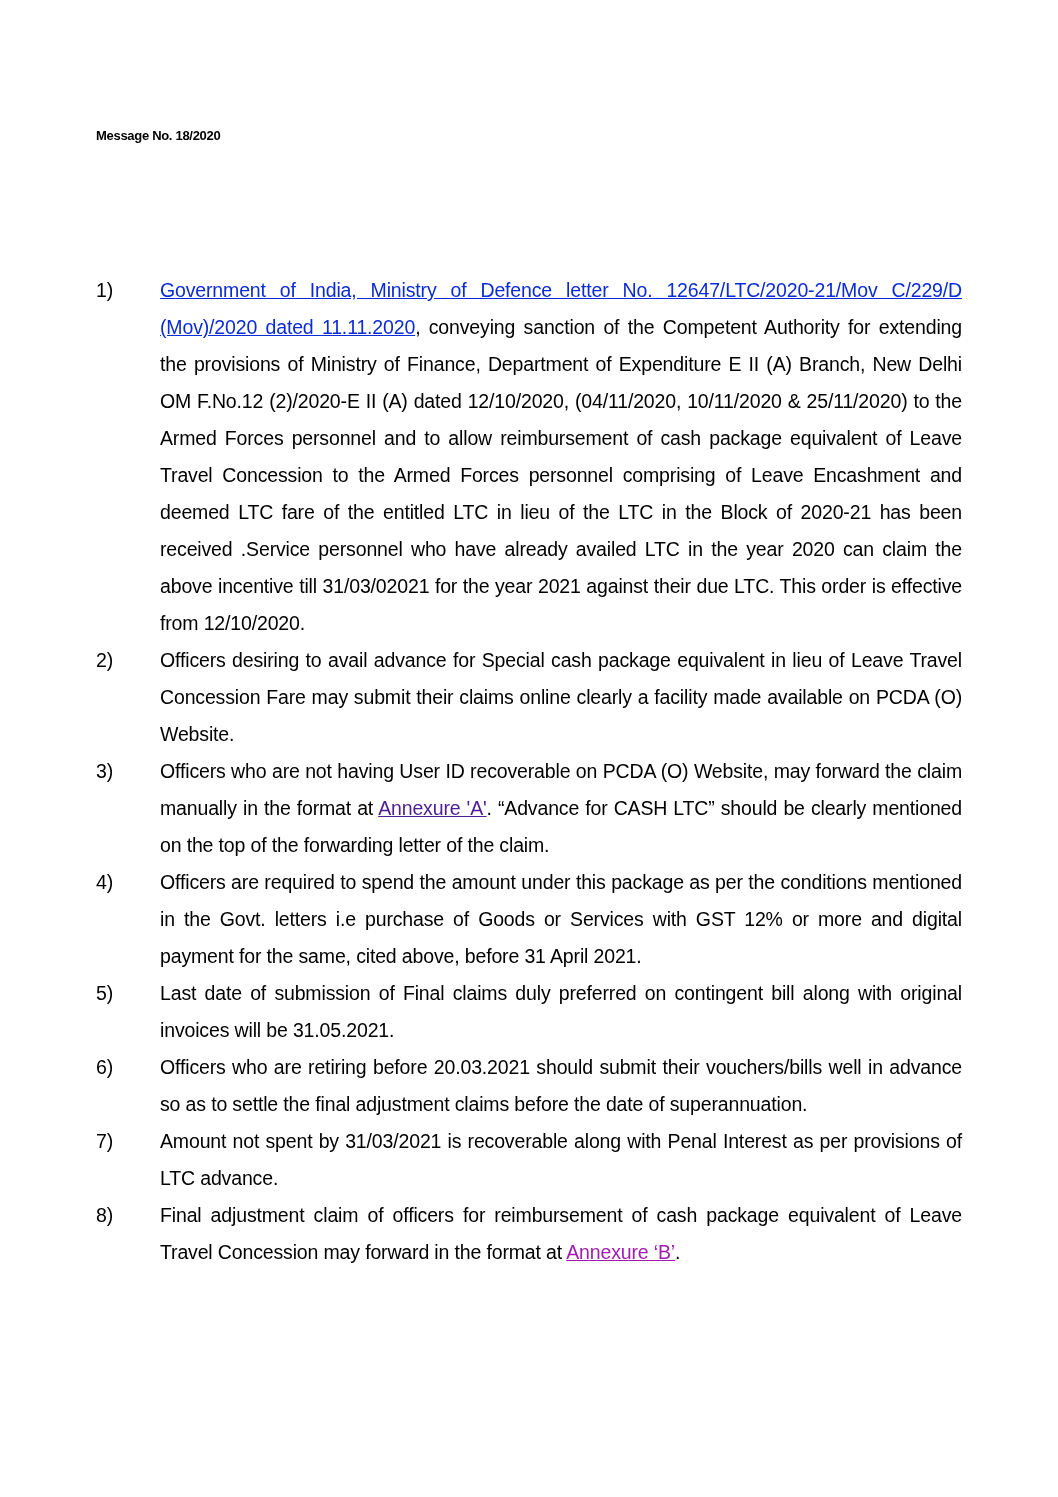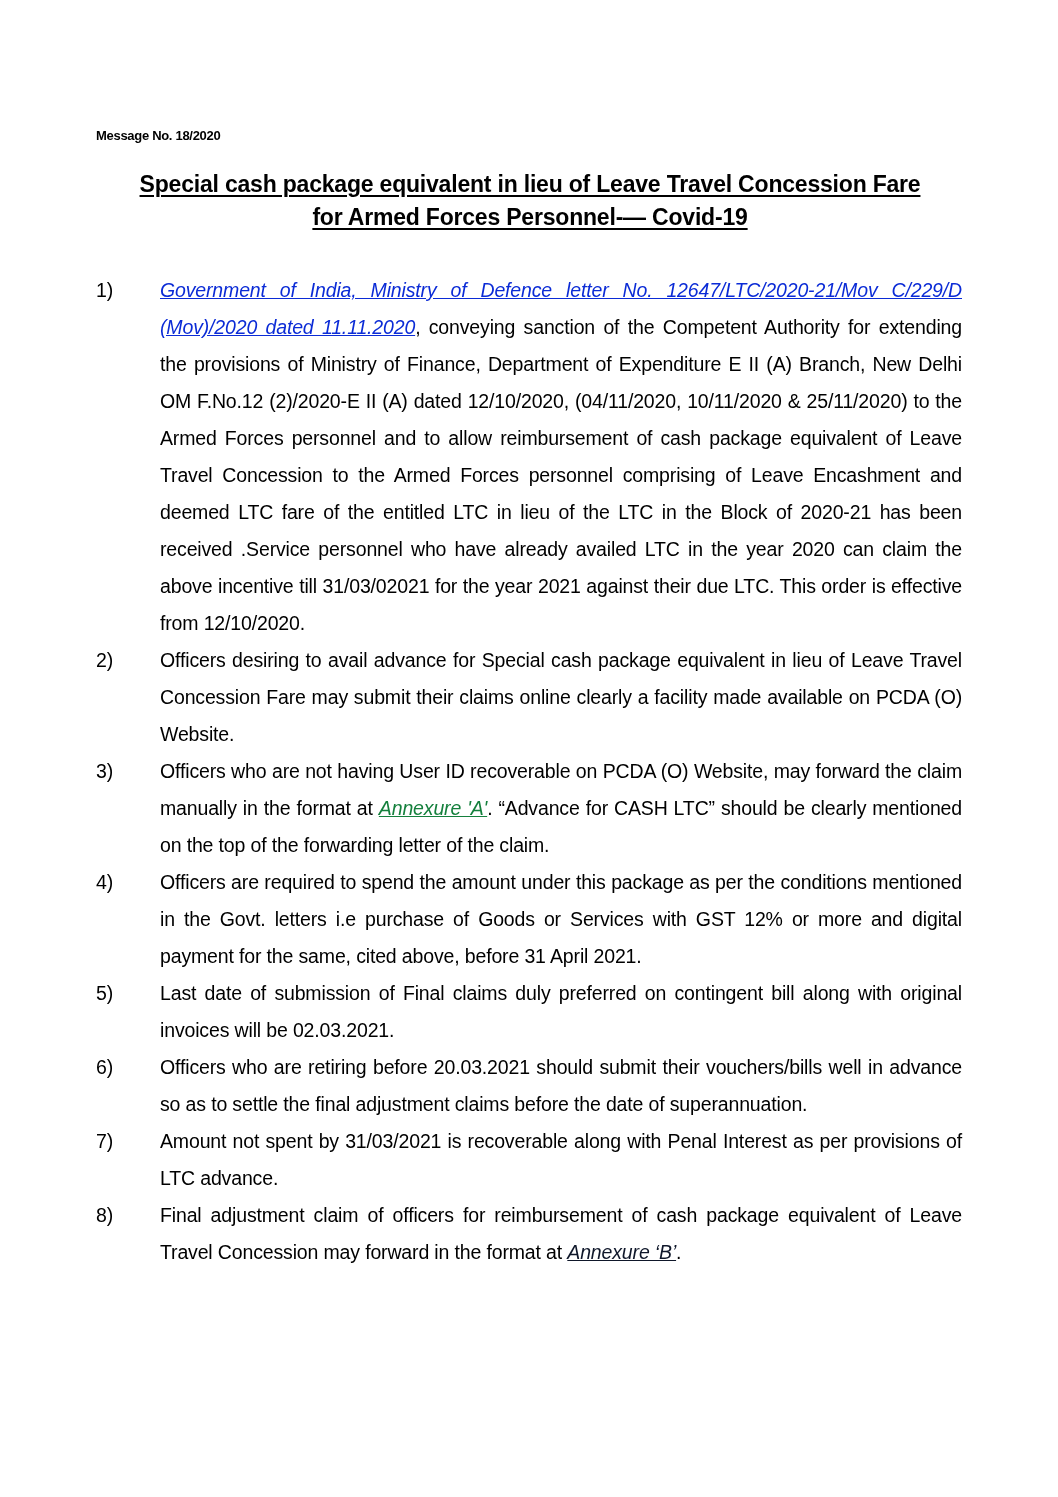--- a/index.html
+++ b/index.html
@@ -64,71 +64,66 @@
     }
     .item-text {
       flex: 1 1 auto;
       text-align: justify;
       letter-spacing: -0.15px;
     }
     .link {
       color: #0b2bd6;
       text-decoration: underline;
       cursor: pointer;
-      font-style: italic;
     }
   </style>
 </head>
 <body>
 
 <div class="page">
 
   <div class="msg-no">Message No. 18/2020</div>
 
-  <div class="title">
-    <span>Special cash package equivalent in lieu of Leave Travel Concession Fare</span><br>
-    <span>for Armed Forces Personnel-— Covid-19</span>
-  </div>
 
   <div class="items">
 
     <div class="item">
       <div class="item-num">1)</div>
       <div class="item-text"><a class="link" style="color: rgb(11, 43, 214);">Government of India, Ministry of Defence letter No. 12647/LTC/2020-21/Mov C/229/D (Mov)/2020 dated 11.11.2020</a><span>, conveying sanction of the Competent Authority for extending the provisions of Ministry of Finance, Department of Expenditure E II (A) Branch, New Delhi OM F.No.12 (2)/2020-E II (A) dated 12/10/2020, (04/11/2020, 10/11/2020 &amp; 25/11/2020) to the Armed Forces personnel and to allow reimbursement of cash package equivalent of Leave Travel Concession to the Armed Forces personnel comprising of Leave Encashment and deemed LTC fare of the entitled LTC in lieu of the LTC in the Block of 2020-21 has been received .Service personnel who have already availed LTC in the year 2020 can claim the above incentive till 31/03/02021 for the year 2021 against their due LTC. This order is effective from 12/10/2020.</span></div>
     </div>
 
     <div class="item">
       <div class="item-num">2)</div>
       <div class="item-text">Officers desiring to avail advance for Special cash package equivalent in lieu of Leave Travel Concession Fare may submit their claims online clearly a facility made available on PCDA (O) Website.</div>
     </div>
 
     <div class="item">
       <div class="item-num">3)</div>
-      <div class="item-text"><span>Officers who are not having User ID recoverable on PCDA (O) Website, may forward the claim manually in the format at </span><a class="link" style="color: #15803d;">Annexure 'A'</a><span>. “Advance for CASH LTC” should be clearly mentioned on the top of the forwarding letter of the claim.</span></div>
+      <div class="item-text"><span>Officers who are not having User ID recoverable on PCDA (O) Website, may forward the claim manually in the format at </span><a class="link" style="color: #4c1d95;">Annexure 'A'</a><span>. “Advance for CASH LTC” should be clearly mentioned on the top of the forwarding letter of the claim.</span></div>
     </div>
 
     <div class="item">
       <div class="item-num">4)</div>
       <div class="item-text">Officers are required to spend the amount under this package as per the conditions mentioned in the Govt. letters i.e purchase of Goods or Services with GST 12% or more and digital payment for the same, cited above, before 31 April 2021.</div>
     </div>
 
     <div class="item">
       <div class="item-num">5)</div>
-      <div class="item-text">Last date of submission of Final claims duly preferred on contingent bill along with original invoices will be 02.03.2021.</div>
+      <div class="item-text">Last date of submission of Final claims duly preferred on contingent bill along with original invoices will be 31.05.2021.</div>
     </div>
 
     <div class="item">
       <div class="item-num">6)</div>
       <div class="item-text">Officers who are retiring before 20.03.2021 should submit their vouchers/bills well in advance so as to settle the final adjustment claims before the date of superannuation.</div>
     </div>
 
     <div class="item">
       <div class="item-num">7)</div>
       <div class="item-text">Amount not spent by 31/03/2021 is recoverable along with Penal Interest as per provisions of  LTC advance.</div>
     </div>
 
     <div class="item">
       <div class="item-num">8)</div>
-      <div class="item-text"><span>Final adjustment claim of officers for reimbursement of cash package equivalent of Leave Travel Concession may forward in the format at </span><a class="link" style="color: #0f172a;">Annexure ‘B’</a><span>.</span></div>
+      <div class="item-text"><span>Final adjustment claim of officers for reimbursement of cash package equivalent of Leave Travel Concession may forward in the format at </span><a class="link" style="color: #a21caf;">Annexure ‘B’</a><span>.</span></div>
     </div>
 
   </div>
 </div>
 
 </body></html>

